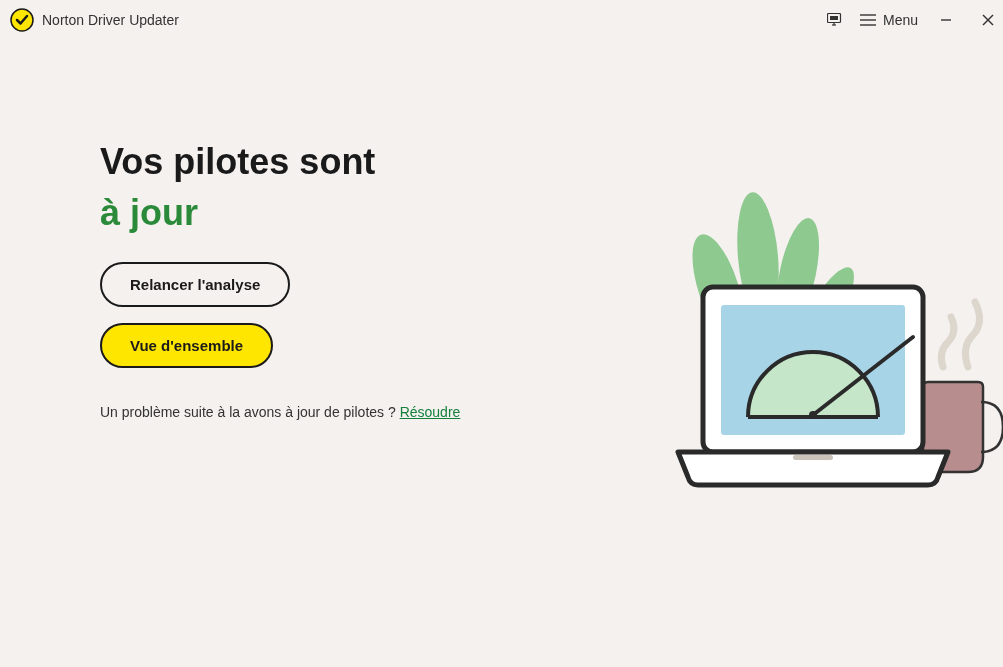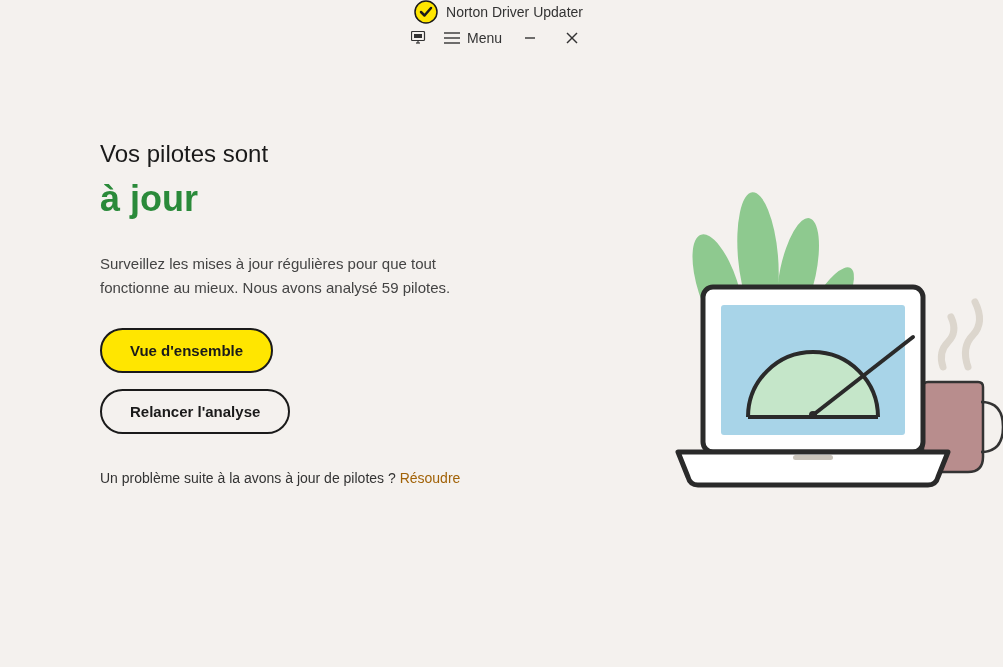--- a/index.html
+++ b/index.html
@@ -9,22 +9,21 @@
       background: #f4f1ee;
       font-family: -apple-system, BlinkMacSystemFont, "Segoe UI", Arial, sans-serif;
       overflow: hidden;
       position: relative;
     }
     .titlebar {
       display: flex;
       align-items: center;
       justify-content: space-between;
       height: 40px;
-      padding: 0 16px 0 10px;
-      flex-direction: column;
+      padding: 0 1px 0 10px;
     }
     .titlebar-left {
       display: flex;
       align-items: center;
       gap: 8px;
     }
     .norton-logo {
       width: 24px;
       height: 24px;
       display: flex;
@@ -65,22 +64,22 @@
     }
     .main {
       display: flex;
       padding: 100px 40px 0 100px;
       gap: 40px;
     }
     .left-col {
       width: 400px;
     }
     .headline {
-      font-size: 24px;
-      font-weight: 400;
+      font-size: 36px;
+      font-weight: 700;
       color: #1a1a1a;
       line-height: 1.2;
     }
     .headline-accent {
       font-size: 36px;
       font-weight: 700;
       color: #2a8a3a;
       line-height: 1.2;
       margin-top: 8px;
     }
@@ -110,21 +109,22 @@
     .btn.primary {
       background: #ffe600;
       border-color: #1a1a1a;
     }
     .problem-line {
       margin-top: 36px;
       font-size: 14px;
       color: #333;
     }
     .problem-line a {
-      color: #a16207;
+      color: #15803d;
+      text-decoration: underline;
       cursor: pointer;
     }
     .illustration {
       position: absolute;
       right: 0;
       bottom: 140px;
       width: 480px;
       height: 340px;
     }
   </style>
@@ -169,24 +169,23 @@
         <line x1="12" y1="2" x2="2" y2="12" stroke="#333" stroke-width="1.4"></line>
       </svg>
     </div>
   </div>
 </div>
 
 <div class="main">
   <div class="left-col">
     <div class="headline">Vos pilotes sont</div>
     <div class="headline-accent">à jour</div>
-    <div class="subtext">Surveillez les mises à jour régulières pour que tout fonctionne au mieux. Nous avons analysé 59 pilotes.</div>
     <div class="buttons">
+      <button class="btn">Relancer l'analyse</button>
       <button class="btn primary">Vue d'ensemble</button>
-      <button class="btn">Relancer l'analyse</button>
     </div>
     <div class="problem-line">
       <span>Un problème suite à la avons à jour de pilotes ? </span><a>Résoudre</a>
     </div>
   </div>
 </div>
 
 <div class="illustration">
   <svg width="480" height="340" viewBox="0 0 480 340">
 

